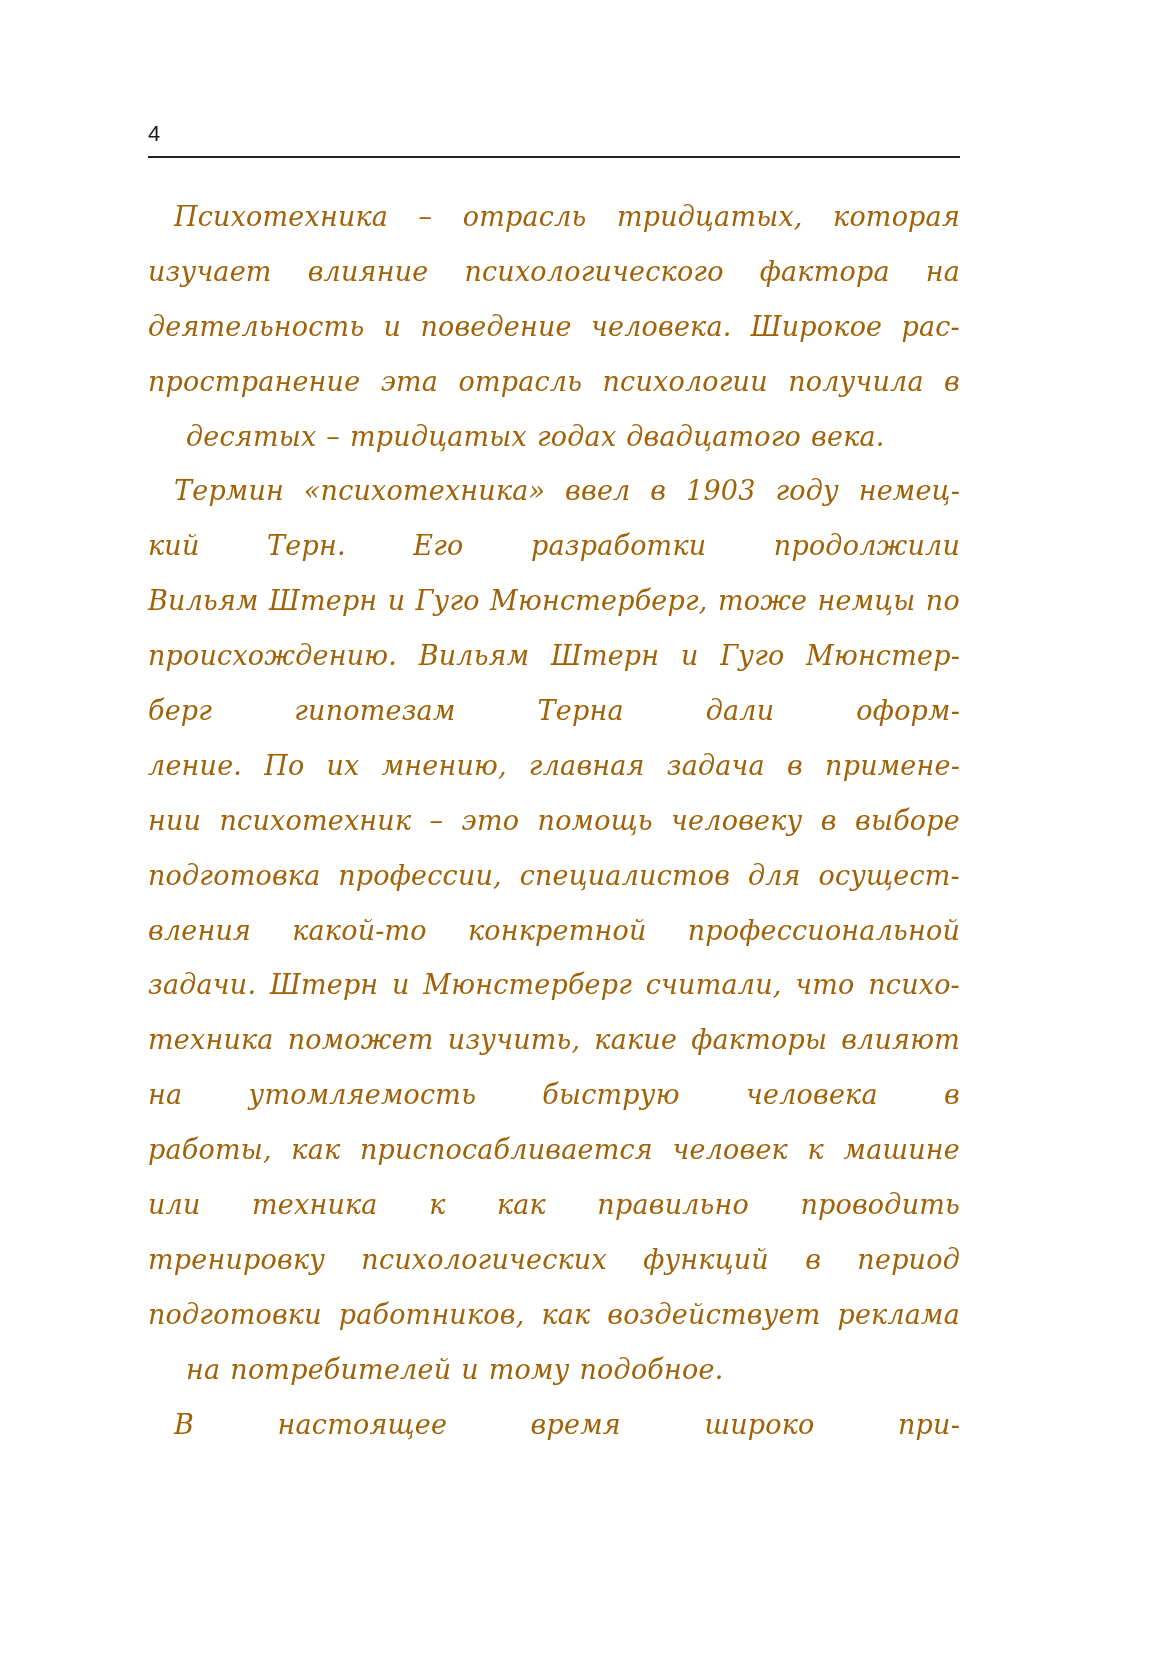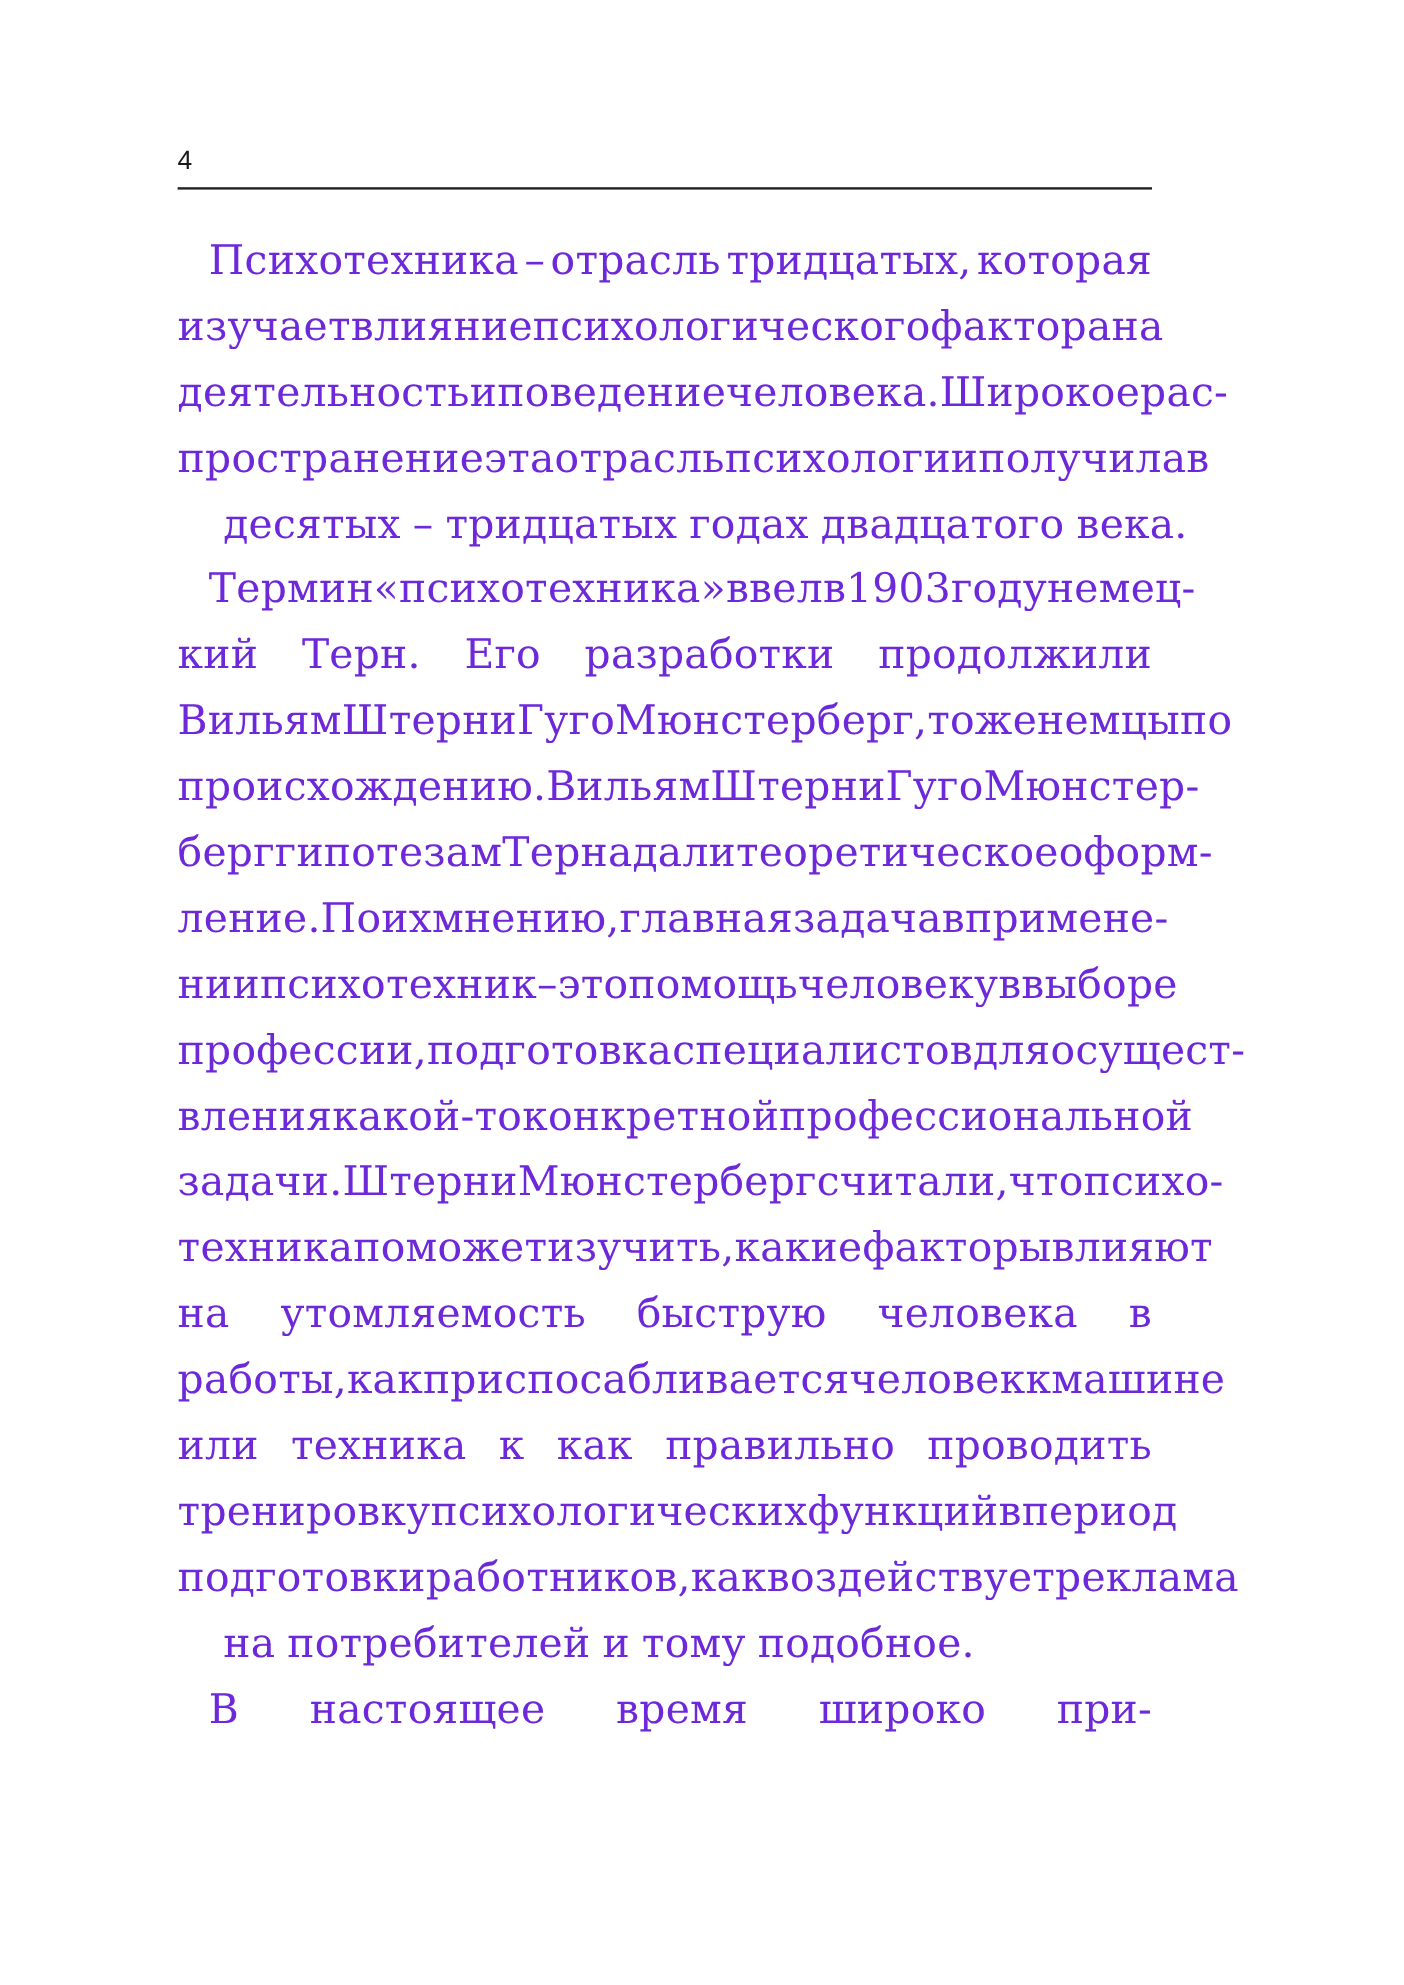--- a/index.html
+++ b/index.html
@@ -19,23 +19,24 @@
   }
   .header-rule {
     position: absolute; left: 0; top: 38px; width: 812px; height: 0;
     border-top: 2px solid #222222;
   }
   .body-text {
     position: absolute; left: 148px; top: 190px; width: 812px;
   }
   .line {
     display: block; height: 54.9px; line-height: 54.9px;
-    font-size: 34px; letter-spacing: 0.2px;
+    font-size: 27px; letter-spacing: 0.2px;
     text-align: justify; text-align-last: justify; white-space: nowrap;
-    color: #6d28d9;
+    color: #a16207;
+    font-style: italic;
   }
   .line.indent { padding-left: 26px; }
   .jl { display: flex; justify-content: space-between; width: 100%; }
   .jl.left { justify-content: flex-start; gap: 10px; margin-left: 38px; }
 </style>
 </head>
 <body>
 
 <div class="page">
   <div class="header">
@@ -136,21 +137,20 @@
             <span>Гуго</span>
             <span>Мюнстер-</span>
           </div>
         </div>
         <div class="line">
           <div class="jl">
             <span>берг</span>
             <span>гипотезам</span>
             <span>Терна</span>
             <span>дали</span>
-            <span>теоретическое</span>
             <span>оформ-</span>
           </div>
         </div>
         <div class="line">
           <div class="jl">
             <span>ление.</span>
             <span>По</span>
             <span>их</span>
             <span>мнению,</span>
             <span>главная</span>
@@ -166,22 +166,22 @@
             <span>–</span>
             <span>это</span>
             <span>помощь</span>
             <span>человеку</span>
             <span>в</span>
             <span>выборе</span>
           </div>
         </div>
         <div class="line">
           <div class="jl">
+            <span>подготовка</span>
             <span>профессии,</span>
-            <span>подготовка</span>
             <span>специалистов</span>
             <span>для</span>
             <span>осущест-</span>
           </div>
         </div>
         <div class="line">
           <div class="jl">
             <span>вления</span>
             <span>какой-то</span>
             <span>конкретной</span>

